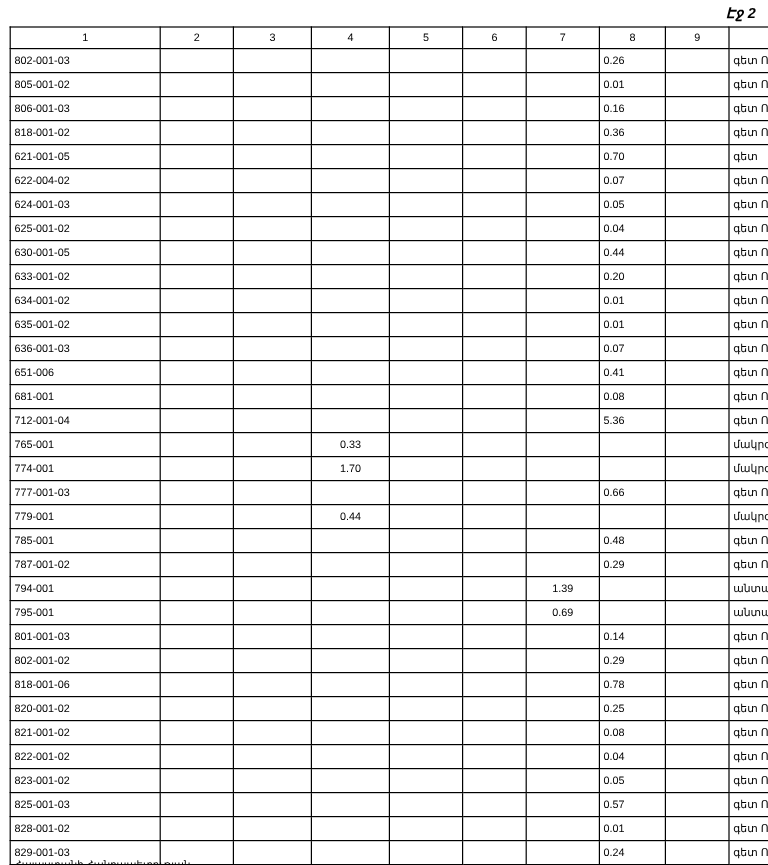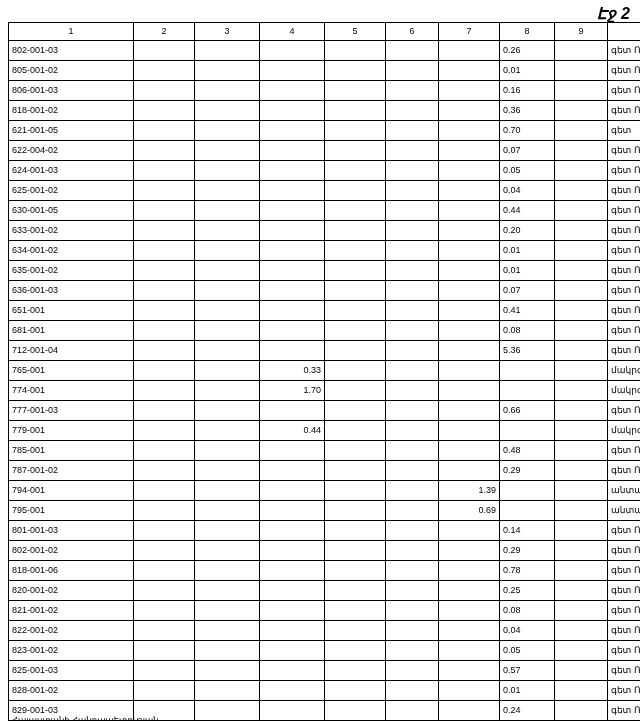--- a/index.html
+++ b/index.html
@@ -17,21 +17,21 @@
   }
   .page {
     position: relative;
     width: 640px;
     height: 721px;
   }
   .page-label {
     position: absolute;
     top: 4px;
     right: 10px;
-    font-size: 16px;
+    font-size: 12px;
     font-weight: bold;
     font-style: italic;
     letter-spacing: 0.2px;
     text-align: right;
   }
   .table-wrap {
     position: absolute;
     top: 22px;
     left: 8px;
     width: 622px;
@@ -53,24 +53,24 @@
     white-space: nowrap;
   }
   table.main thead td {
     text-align: center;
     font-size: 9px;
     height: 17px;
   }
   .c1  { width: 118px; text-align: left; }
   .c2  { width: 54px;  text-align: center; }
   .c3  { width: 58px;  text-align: center; }
-  .c4  { width: 58px;  text-align: right; }
+  .c4  { width: 58px;  text-align: center; }
   .c5  { width: 54px;  text-align: center; }
   .c6  { width: 46px;  text-align: center; }
-  .c7  { width: 54px;  text-align: right; }
+  .c7  { width: 54px;  text-align: center; }
   .c8  { width: 48px;  }
   .c9  { width: 46px;  text-align: center; }
   .c10 { width: 136px; text-align: left; }
   .footer {
     position: absolute;
     left: 10px;
     bottom: 6px;
     width: 620px;
     font-size: 8.5px;
     line-height: 1.35;
@@ -257,21 +257,21 @@
             <td class="c3"></td>
             <td class="c4"></td>
             <td class="c5"></td>
             <td class="c6"></td>
             <td class="c7"></td>
             <td class="c8">0.07</td>
             <td class="c9"></td>
             <td class="c10">գետ Ութուտ</td>
           </tr>
           <tr>
-            <td class="c1">651-001</td>
+            <td class="c1">651-006</td>
             <td class="c2"></td>
             <td class="c3"></td>
             <td class="c4"></td>
             <td class="c5"></td>
             <td class="c6"></td>
             <td class="c7"></td>
             <td class="c8">0.41</td>
             <td class="c9"></td>
             <td class="c10">գետ Ութուտ</td>
           </tr>

